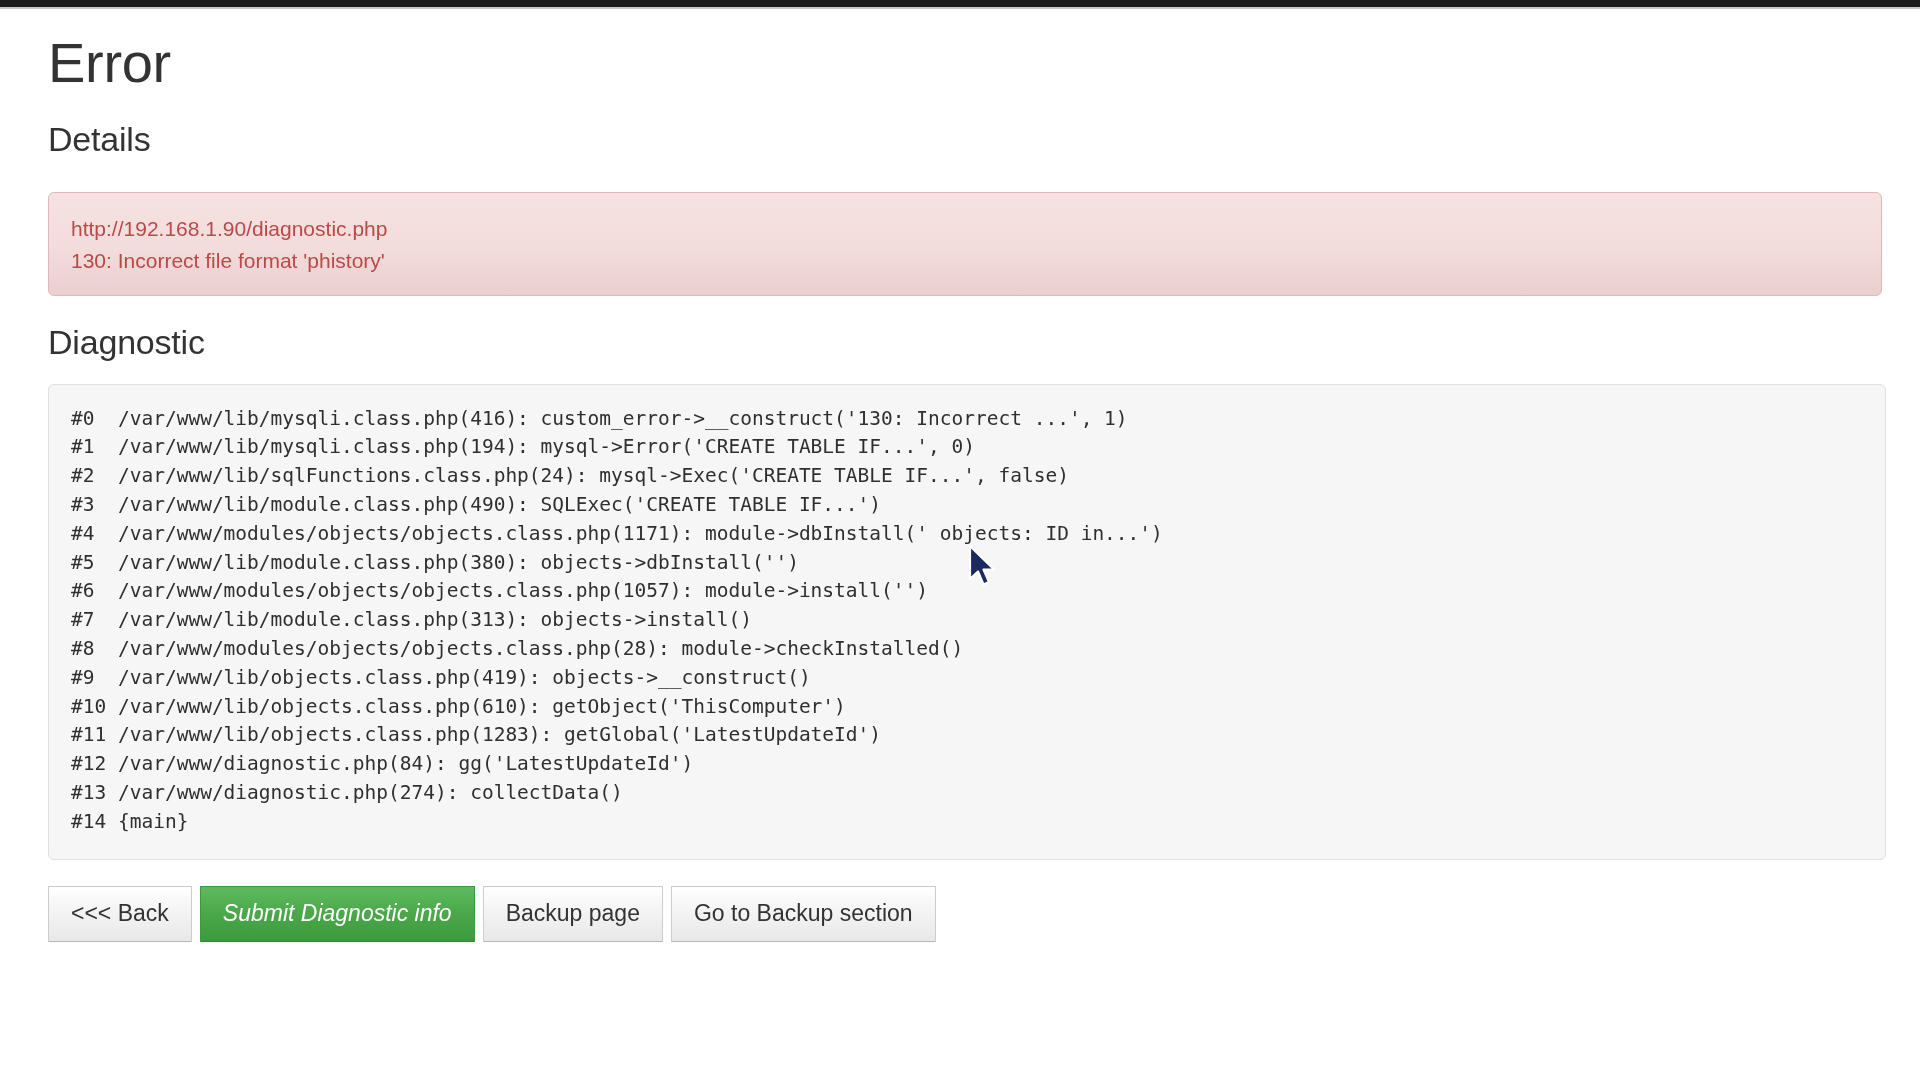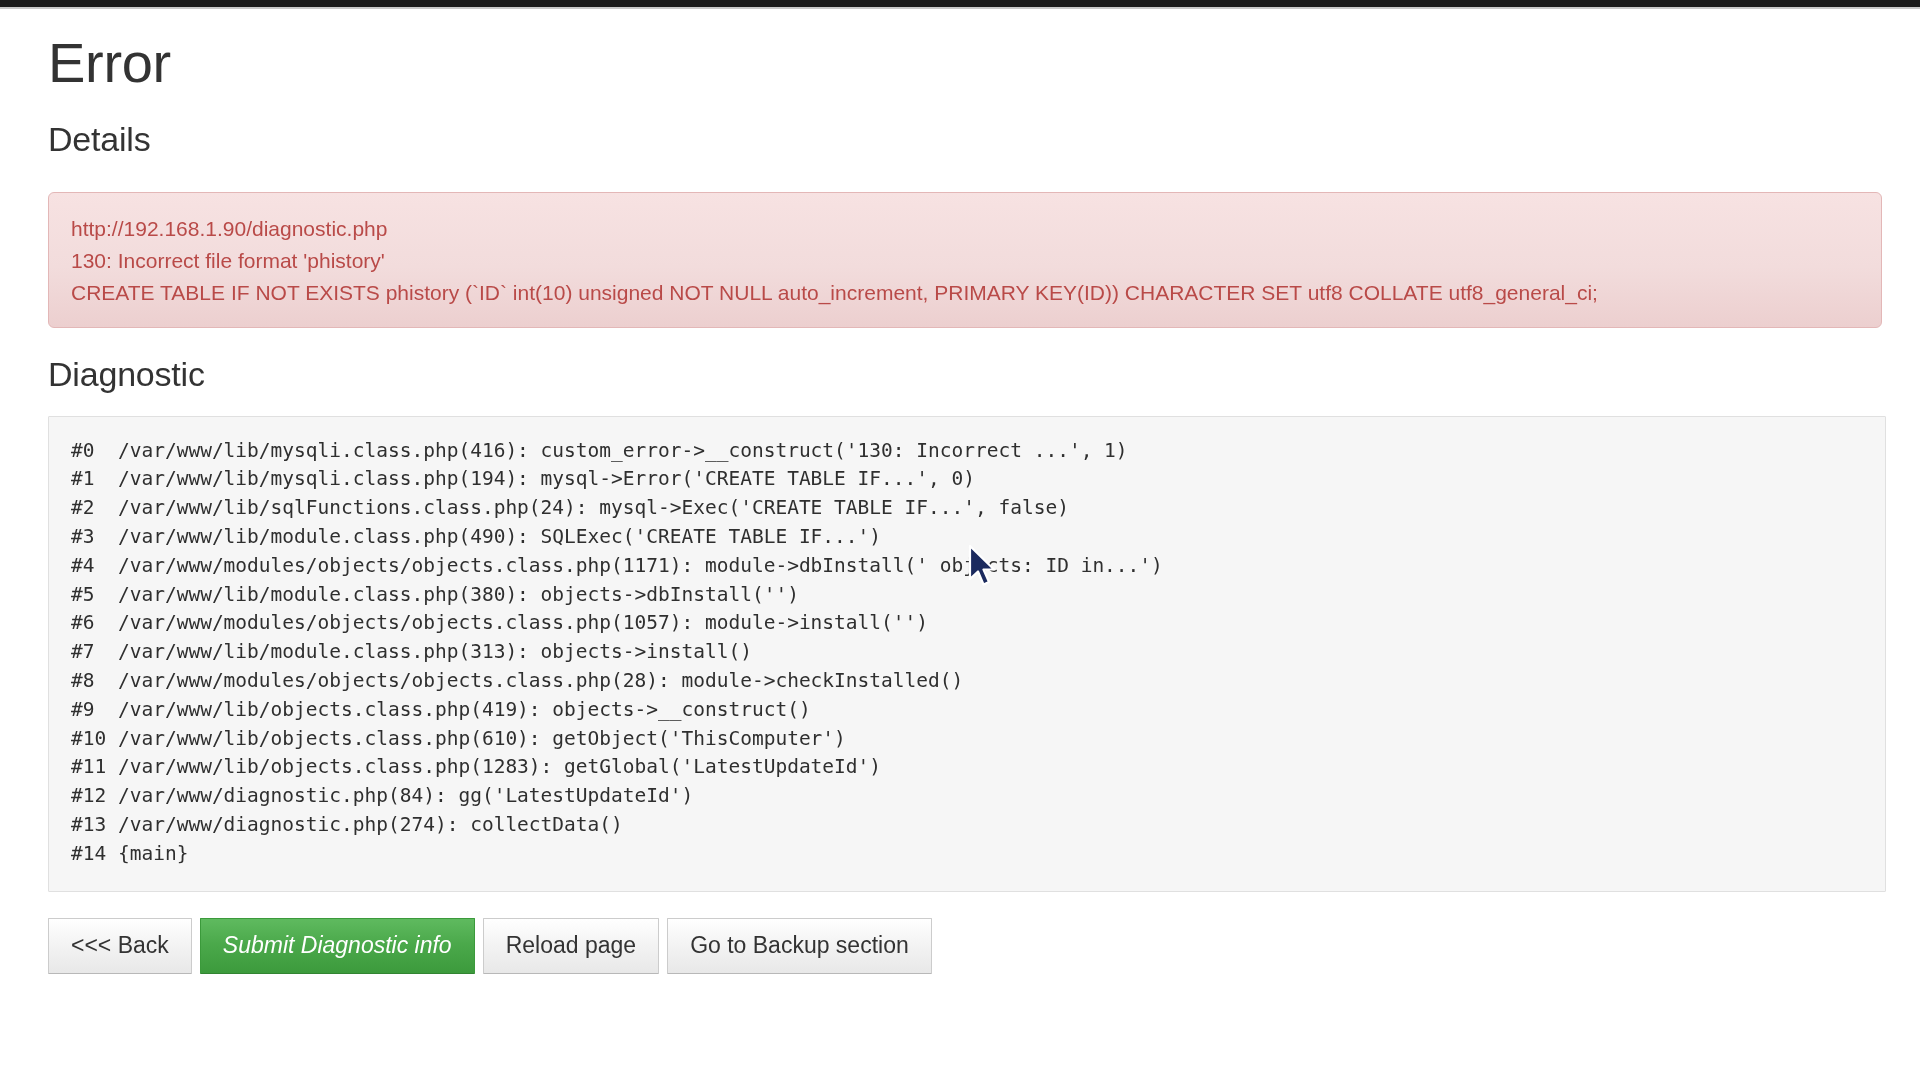--- a/index.html
+++ b/index.html
@@ -79,21 +79,21 @@
     overflow: hidden;
     text-overflow: clip;
   }
 
   
   #backtrace-box {
     margin-top: 22px;
     width: 1838px;
     background: #f6f6f6;
     border: 1px solid #e0e0e0;
-    border-radius: 1px;
+    border-radius: 6px;
     padding: 20px 22px 22px 22px;
   }
   #backtrace-list {
     margin: 0;
     font-family: "DejaVu Sans Mono", "Liberation Mono", monospace;
     font-size: 19.5px;
     line-height: 28.8px;
     color: #2f2f2f;
     white-space: pre;
   }
@@ -149,33 +149,32 @@
 <div id="page">
   <div class="container">
 
     <h1 id="page-title">Error</h1>
 
     <h2 class="section-heading">Details</h2>
 
     <div id="details-alert">
       <div class="alert-line">http://192.168.1.90/diagnostic.php</div>
       <div class="alert-line">130: Incorrect file format 'phistory'</div>
-      <div class="alert-line">CREATE TABLE IF NOT EXISTS phistory (`ID` int(10) unsigned NOT NULL auto_increment, PRIMARY KEY(ID)) CHARACTER SET utf8 COLLATE utf8_general_ci;</div>
     </div>
 
     <h2 class="section-heading">Diagnostic</h2>
 
     <div id="backtrace-box">
       <pre id="backtrace-list"><span class="bt-line">#0  /var/www/lib/mysqli.class.php(416): custom_error-&gt;__construct('130: Incorrect ...', 1)</span><span class="bt-line">#1  /var/www/lib/mysqli.class.php(194): mysql-&gt;Error('CREATE TABLE IF...', 0)</span><span class="bt-line">#2  /var/www/lib/sqlFunctions.class.php(24): mysql-&gt;Exec('CREATE TABLE IF...', false)</span><span class="bt-line">#3  /var/www/lib/module.class.php(490): SQLExec('CREATE TABLE IF...')</span><span class="bt-line">#4  /var/www/modules/objects/objects.class.php(1171): module-&gt;dbInstall(' objects: ID in...')</span><span class="bt-line">#5  /var/www/lib/module.class.php(380): objects-&gt;dbInstall('')</span><span class="bt-line">#6  /var/www/modules/objects/objects.class.php(1057): module-&gt;install('')</span><span class="bt-line">#7  /var/www/lib/module.class.php(313): objects-&gt;install()</span><span class="bt-line">#8  /var/www/modules/objects/objects.class.php(28): module-&gt;checkInstalled()</span><span class="bt-line">#9  /var/www/lib/objects.class.php(419): objects-&gt;__construct()</span><span class="bt-line">#10 /var/www/lib/objects.class.php(610): getObject('ThisComputer')</span><span class="bt-line">#11 /var/www/lib/objects.class.php(1283): getGlobal('LatestUpdateId')</span><span class="bt-line">#12 /var/www/diagnostic.php(84): gg('LatestUpdateId')</span><span class="bt-line">#13 /var/www/diagnostic.php(274): collectData()</span><span class="bt-line">#14 {main}</span></pre>
     </div>
 
     <div id="button-row">
       <button class="btn btn-default">&lt;&lt;&lt; Back</button>
       <button class="btn btn-success">Submit Diagnostic info</button>
-      <button class="btn btn-default">Reload page</button>
+      <button class="btn btn-default">Backup page</button>
       <button class="btn btn-default">Go to Backup section</button>
     </div>
 
   </div>
 </div>
 
 <svg id="mouse-cursor" viewBox="0 0 34 46" style="left: 968px; top: 545px;">
   <path d="M2,1 L2,34 L10,26.5 L15.5,39.5 L21,37 L15.5,24.5 L26,24.5 Z" fill="#1b2a5e" stroke="#ffffff" stroke-width="2.2" stroke-linejoin="round"></path>
 </svg>
 

